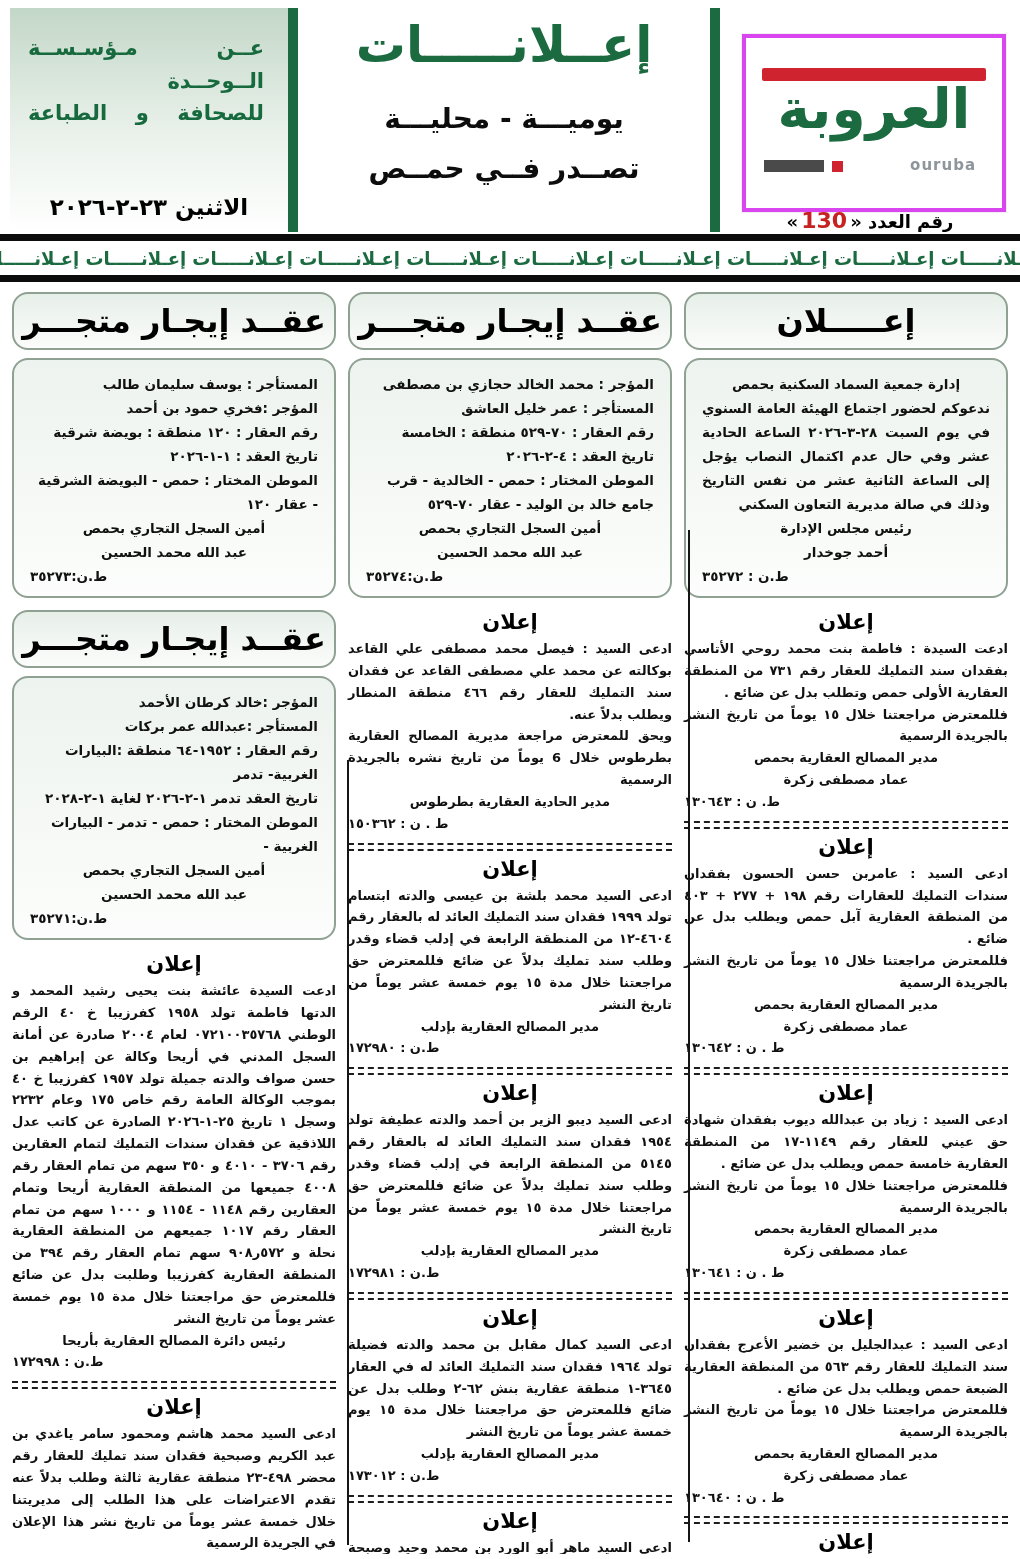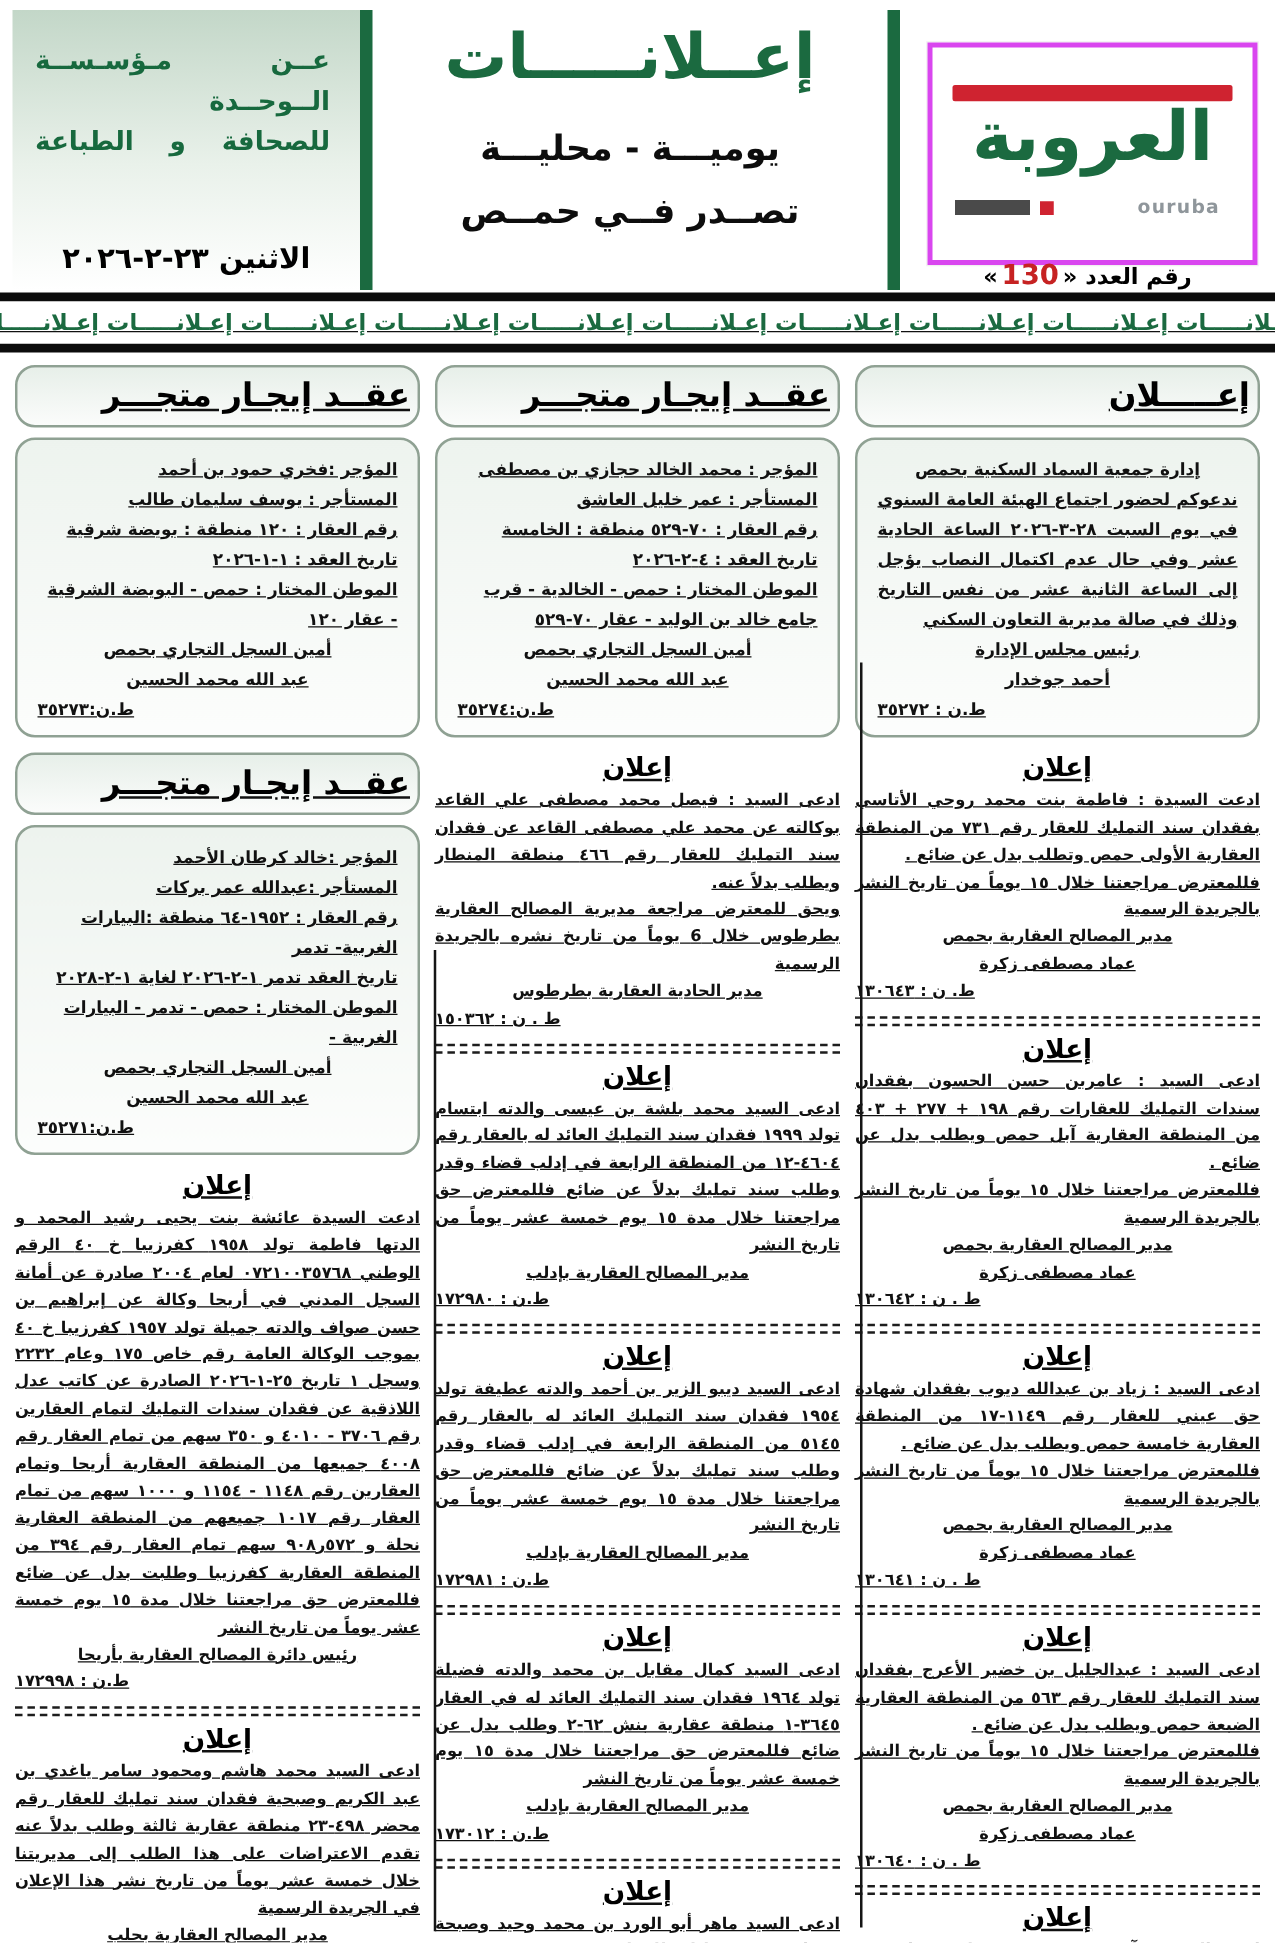--- a/index.html
+++ b/index.html
@@ -1,20 +1,20 @@
 <!DOCTYPE html>
 <html lang="ar" dir="rtl"><head>
 <meta charset="utf-8">
 <style>
   html,body{margin:0;padding:0;}
   body{
     width:1020px;height:1559px;overflow:hidden;background:#fff;color:#111;
     font-family:"DejaVu Sans",sans-serif;font-weight:bold;
   }
-  .page{position:relative;width:1020px;height:1458px;text-decoration:underline;}
+  .page{position:relative;width:1020px;height:1458px;}
 
   
   .hdr{position:relative;height:234px;}
   .org-box{position:absolute;left:10px;top:8px;width:278px;height:224px;
     background:linear-gradient(180deg,#c3d7c8,#e9f1ea 55%,#ffffff);}
   .org-text{padding:24px 24px 0 18px;color:#17693e;font-size:21px;line-height:1.55;}
   .org-l{text-align:justify;text-align-last:justify;}
   .org-c{text-align:center;padding:0 14px;}
   .org-date{position:absolute;bottom:12px;left:0;right:0;text-align:center;color:#000;font-size:23px;}
   .vbar{position:absolute;top:8px;width:10px;height:224px;background:#1b6a40;}
@@ -37,21 +37,21 @@
   .ttext{height:34px;display:flex;align-items:center;justify-content:center;
     color:#1b6a40;font-size:18px;white-space:nowrap;overflow:hidden;}
 
   
   .cols{display:flex;gap:12px;padding:10px 12px 0 12px;height:1262px;overflow:hidden;}
   .col{flex:1;min-width:0;}
 
   .boxad{margin-bottom:12px;}
   .box-title{border:2px solid #8fa193;border-radius:16px;
     background:linear-gradient(180deg,#e7efe9,#fbfcfb);
-    text-align:right;font-size:26px;padding:8px 6px;color:#000;}
+    text-align:center;font-size:32px;padding:8px 6px;color:#000;}
   .box-body{border:2px solid #8fa193;border-radius:16px;
     background:linear-gradient(180deg,#edf3ee,#fcfdfc);
     margin-top:8px;padding:12px 16px 8px;font-size:13.5px;line-height:1.78;}
 
   .ad-h{text-align:center;font-size:21px;margin:2px 0 4px;color:#000;}
   .ln{font-size:13px;line-height:1.68;text-align:right;}
   .ln[data-a="j"]{text-align:justify;}
   .ln[data-a="c"]{text-align:center;}
   .ln[data-a="l"]{text-align:left;}
   .box-body .ln{font-size:13.5px;line-height:1.78;}
@@ -257,22 +257,22 @@
         </div>
     </div>
 
     <div class="col">
       <div>
 
       <div class="boxad">
             <div class="box-title">عقــد إيجـار متجـــر</div>
             <div class="box-body">
 
-            <div class="ln" data-a="r">المؤجر :فخري حمود بن أحمد</div>
-              <div class="ln" data-a="r">المستأجر : يوسف سليمان طالب</div>
+            <div class="ln" data-a="r">المستأجر : يوسف سليمان طالب</div>
+              <div class="ln" data-a="r">المؤجر :فخري حمود بن أحمد</div>
               <div class="ln" data-a="r">رقم العقار : ١٢٠   منطقة : بويضة شرقية</div>
               <div class="ln" data-a="r">تاريخ العقد : ١-١-٢٠٢٦</div>
               <div class="ln" data-a="r">الموطن المختار : حمص -  البويضة الشرقية - عقار ١٢٠</div>
               <div class="ln" data-a="c">أمين السجل التجاري بحمص</div>
               <div class="ln" data-a="c">عبد الله محمد الحسين</div>
               <div class="ln" data-a="l">ط.ن:٣٥٢٧٣</div>
             </div>
           </div>
           <div class="boxad">
             <div class="box-title">عقــد إيجـار متجـــر</div>

